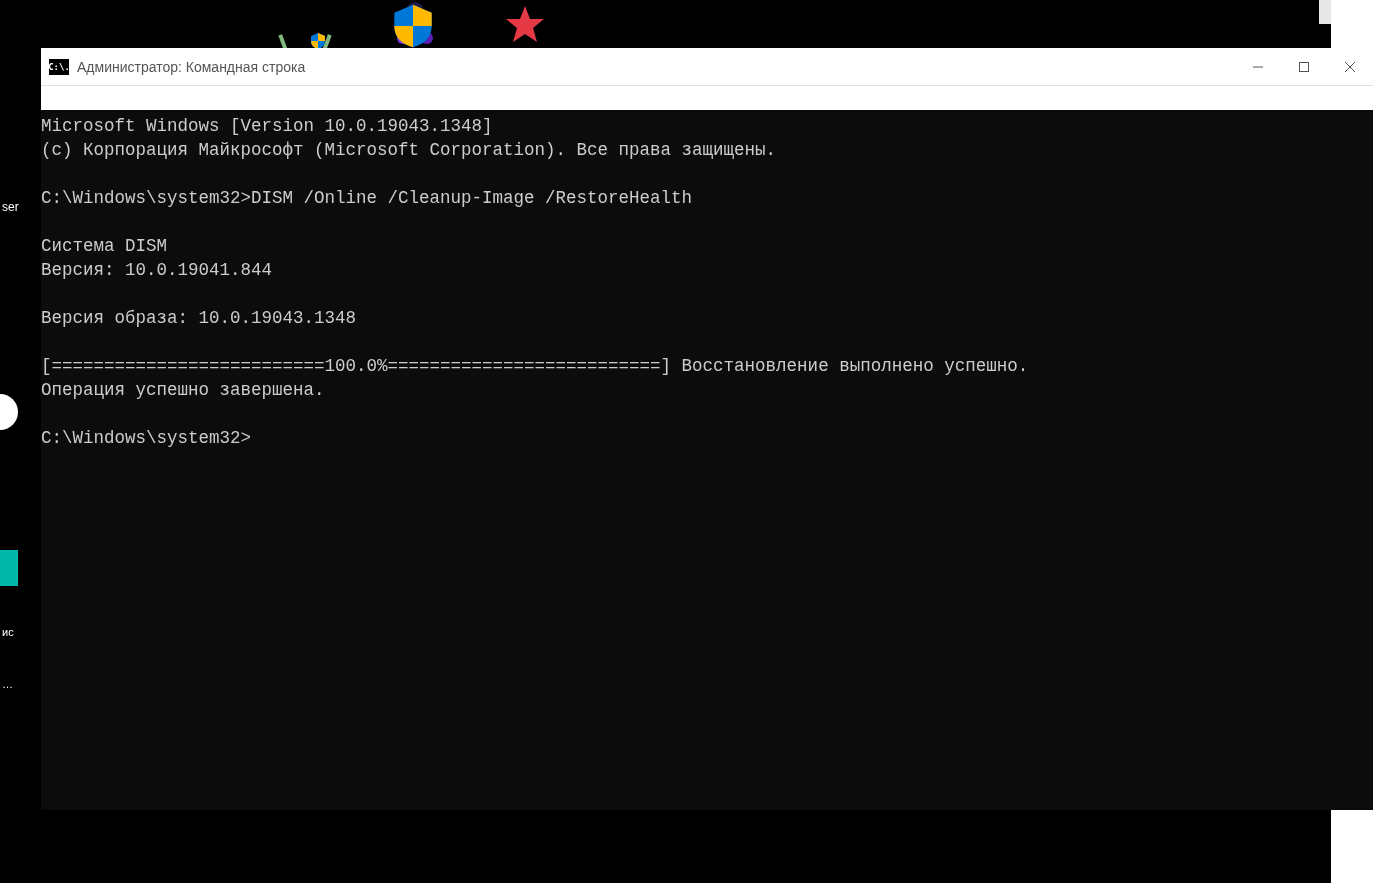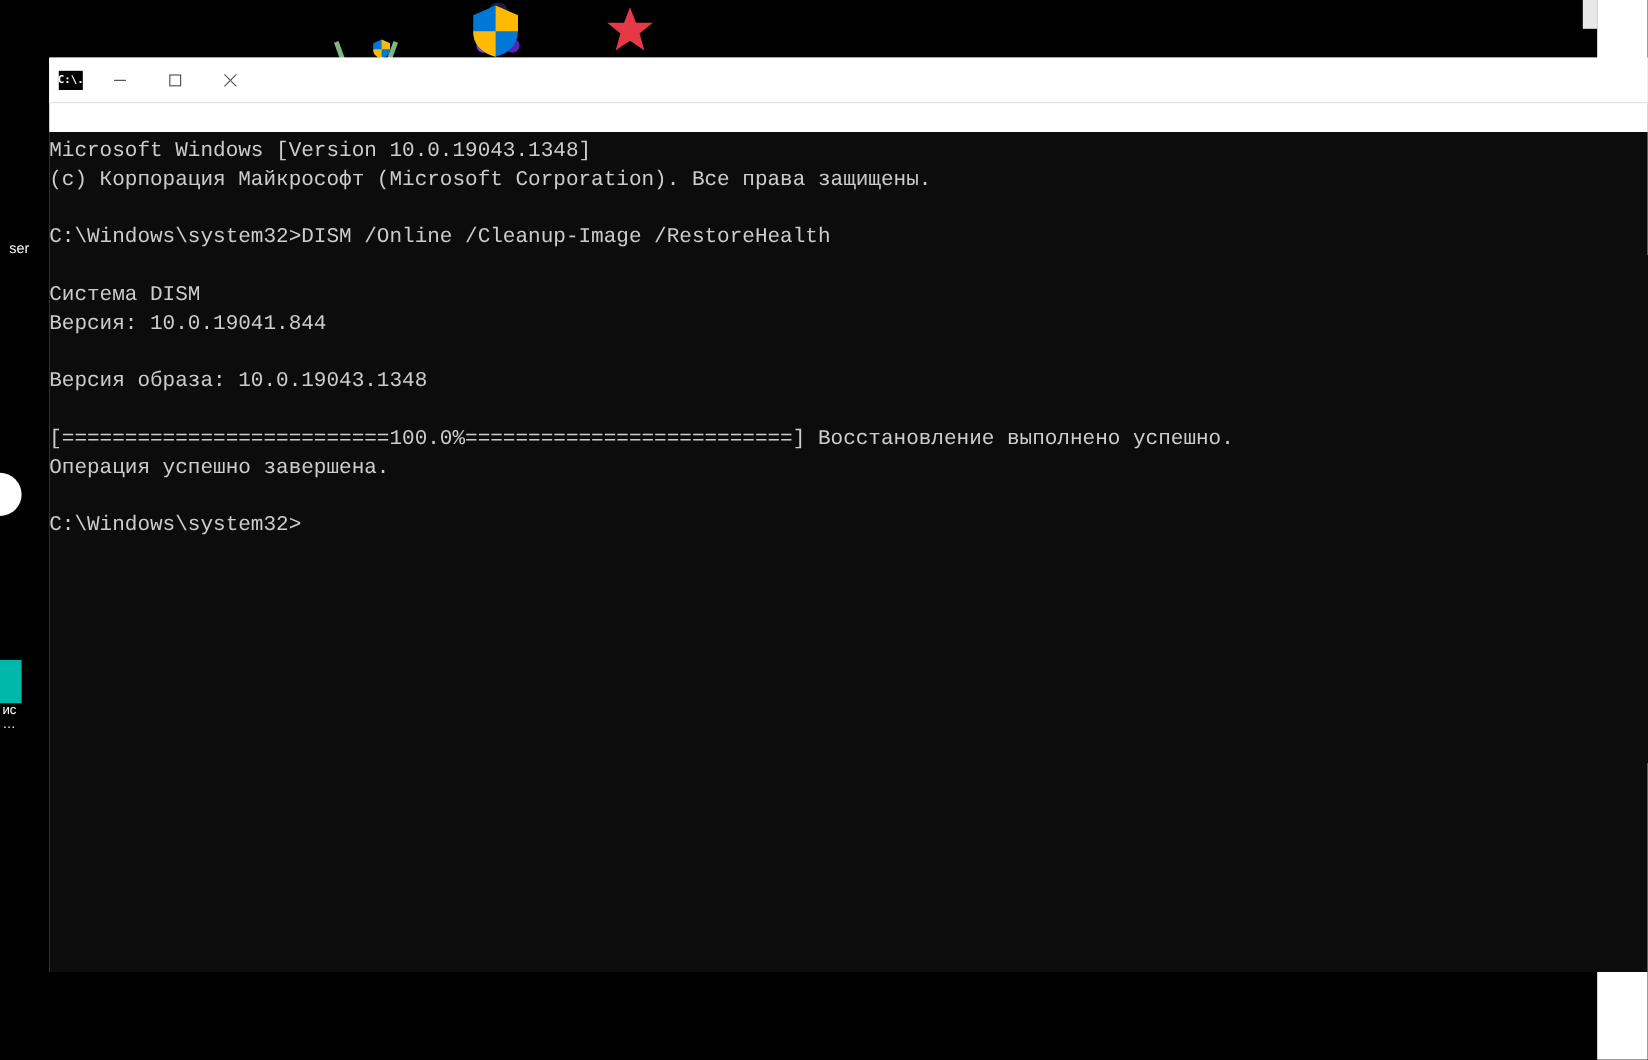--- a/index.html
+++ b/index.html
@@ -89,37 +89,37 @@
       position: absolute;
       left: 0;
       top: 200px;
       width: 30px;
       color: #fff;
       font-size: 12px;
     }
     .left-icon-fragment {
       margin-bottom: 180px;
       padding-left: 2px;
-      text-align: center;
     }
     .left-icon-circle {
       width: 18px;
       height: 36px;
       background: #fff;
       border-radius: 0 18px 18px 0;
       margin-bottom: 120px;
     }
     .left-icon-teal {
       width: 18px;
       height: 36px;
       background: #00b8a9;
     }
     .left-icon-text {
       color: #fff;
       font-size: 11px;
+      margin-top: 40px;
       padding-left: 2px;
     }
     .browser-edge {
       position: absolute;
       top: 0;
       right: 0;
       width: 42px;
       height: 883px;
       background: #ffffff;
     }
@@ -243,20 +243,21 @@
     <div class="left-icon-text">ис</div>
     <div class="left-icon-text">…</div>
   </div>
 
   <div class="browser-edge"></div>
   <div class="browser-tab-hint"></div>
 
   <div class="cmd-window">
     <div class="titlebar">
       <div class="titlebar-icon">C:\.</div>
+      <div class="titlebar-title">Администратор: Командная строка</div>
       <div class="titlebar-controls">
         <div class="titlebar-btn">
           <svg viewBox="0 0 12 12">
               <line x1="1" y1="6" x2="11" y2="6" stroke-width="1"></line>
             </svg>
         </div>
         <div class="titlebar-btn">
           <svg viewBox="0 0 12 12">
               <rect x="1.5" y="1.5" width="9" height="9" stroke-width="1"></rect>
             </svg>

